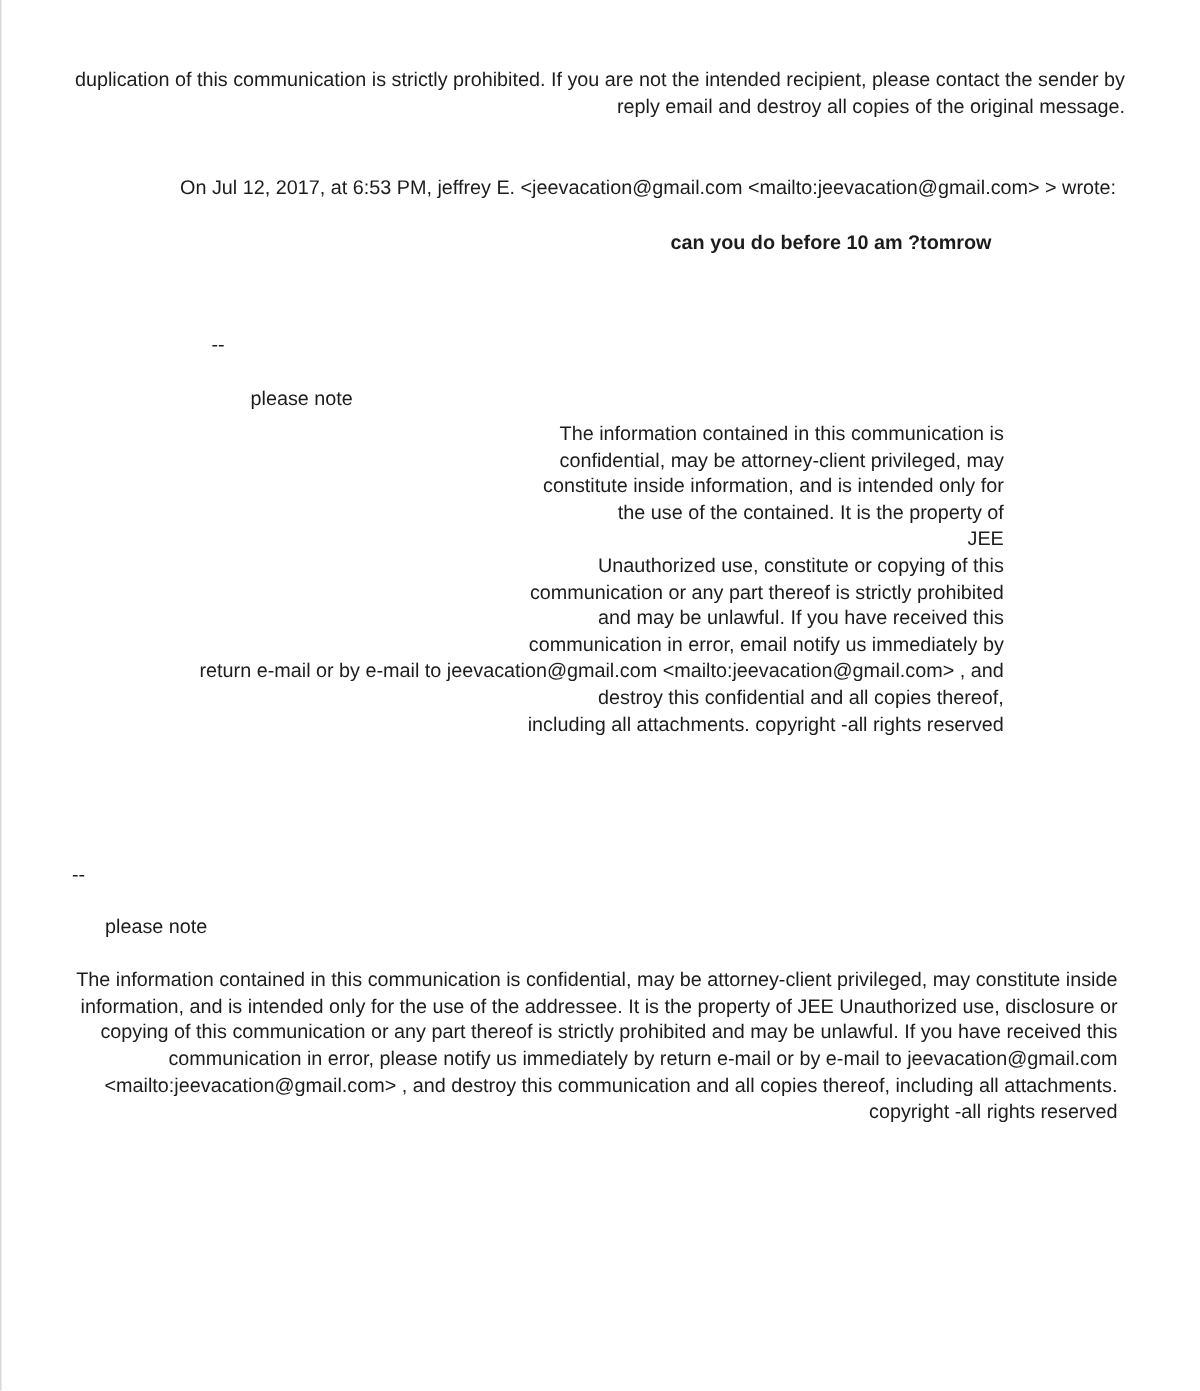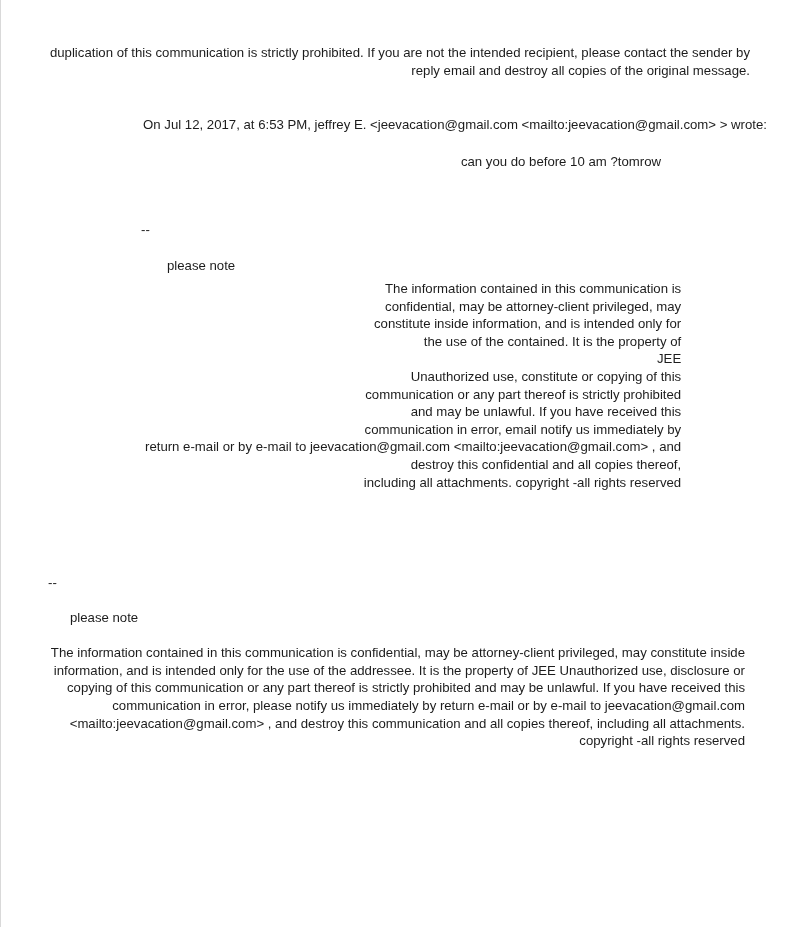--- a/index.html
+++ b/index.html
@@ -51,47 +51,48 @@
 
   
   .blk-top {
     left: 44px;
     top: 31px;
     width: 706px;
   }
 
   
   .blk-quote-header {
-    left: 107px;
+    left: 84px;
     top: 103px;
     width: 660px;
   }
 
   
   .blk-quote-body {
     left: 141px;
     top: 140px;
     width: 520px;
+    font-weight: bold;
   }
 
   
   .blk-sig1-sep {
     left: 141px;
     top: 208px;
   }
 
   
   .blk-sig1-note {
     left: 167px;
     top: 244px;
   }
 
   
   .blk-sig1-body {
-    left: 145px;
+    left: 133px;
     top: 280px;
   }
 
   
   .blk-sig2-sep {
     left: 48px;
     top: 561px;
   }
 
   

